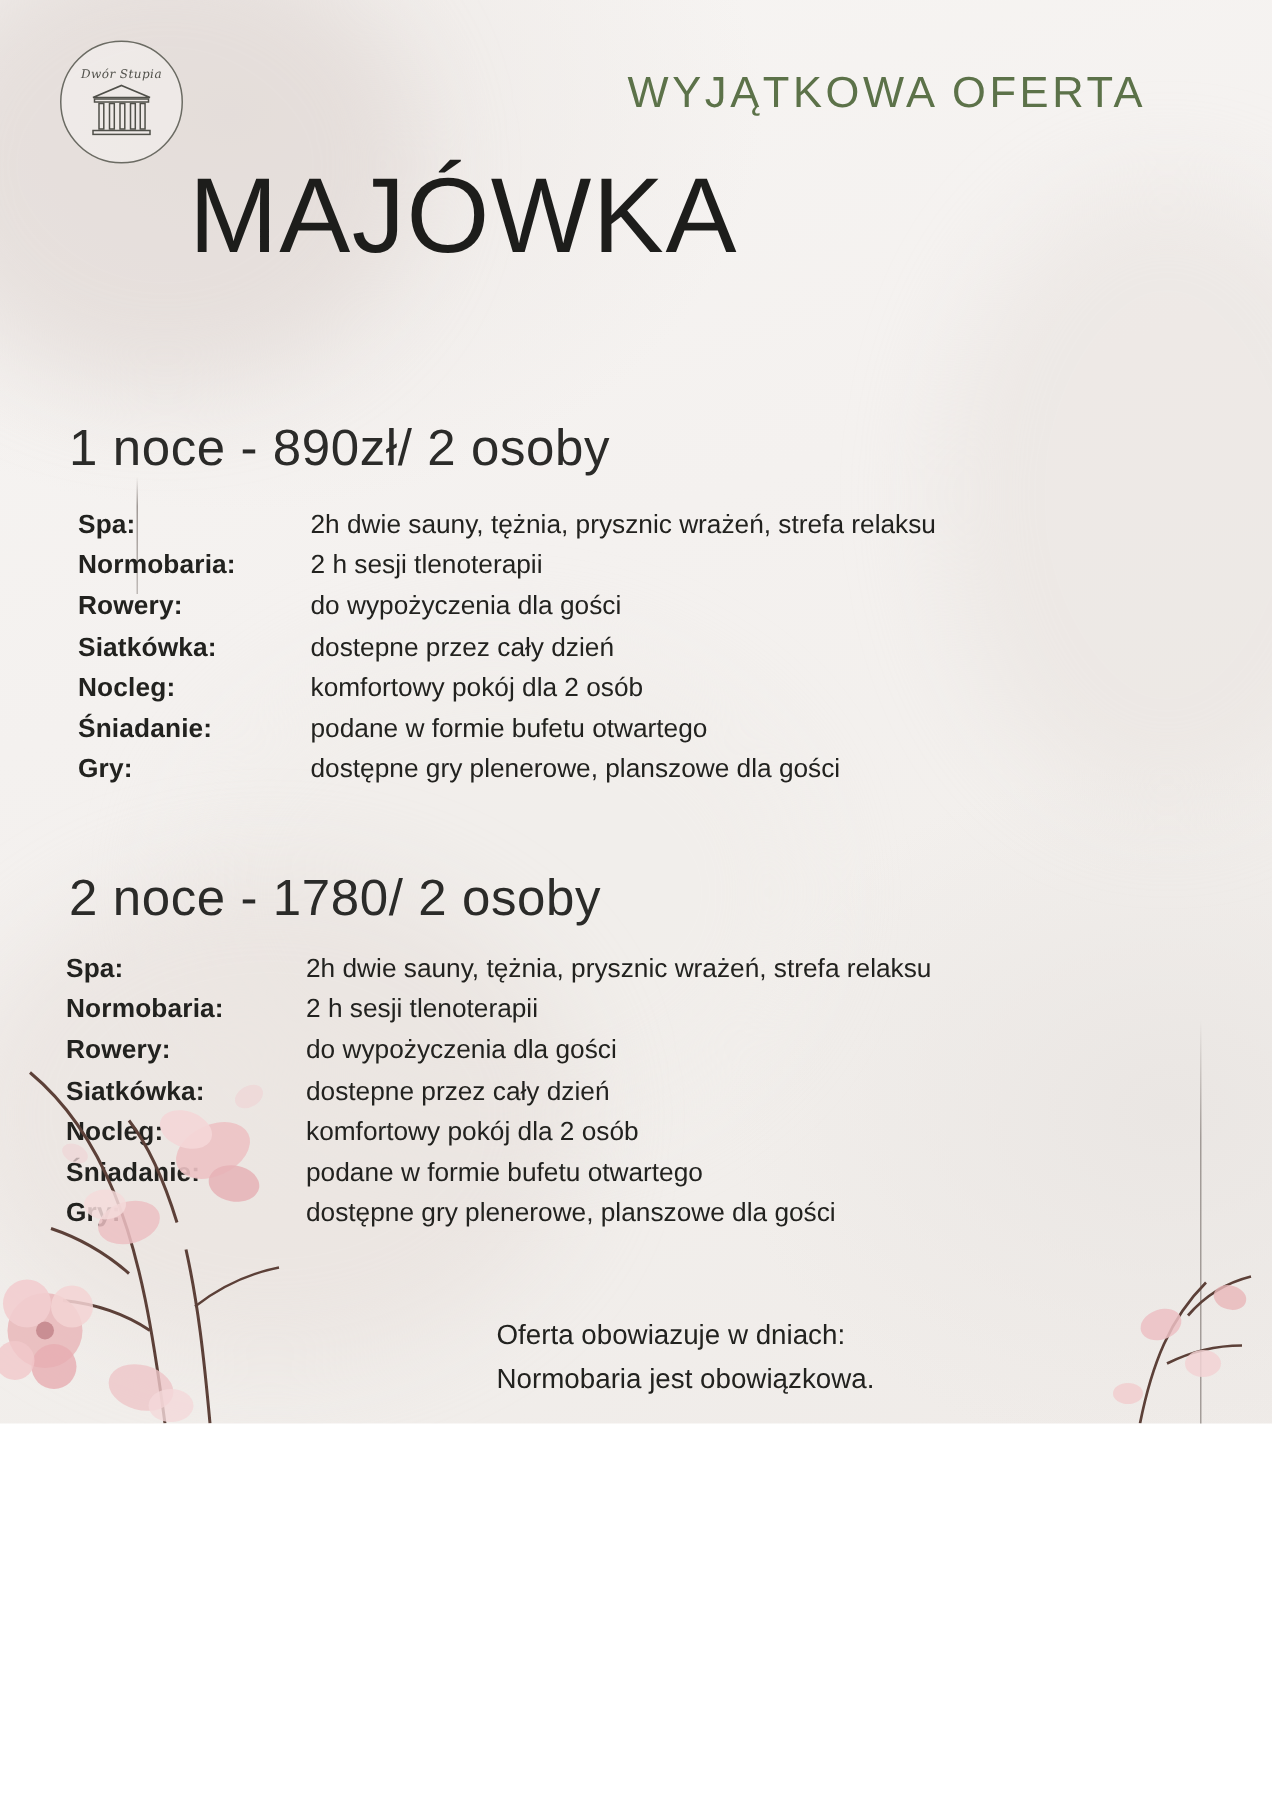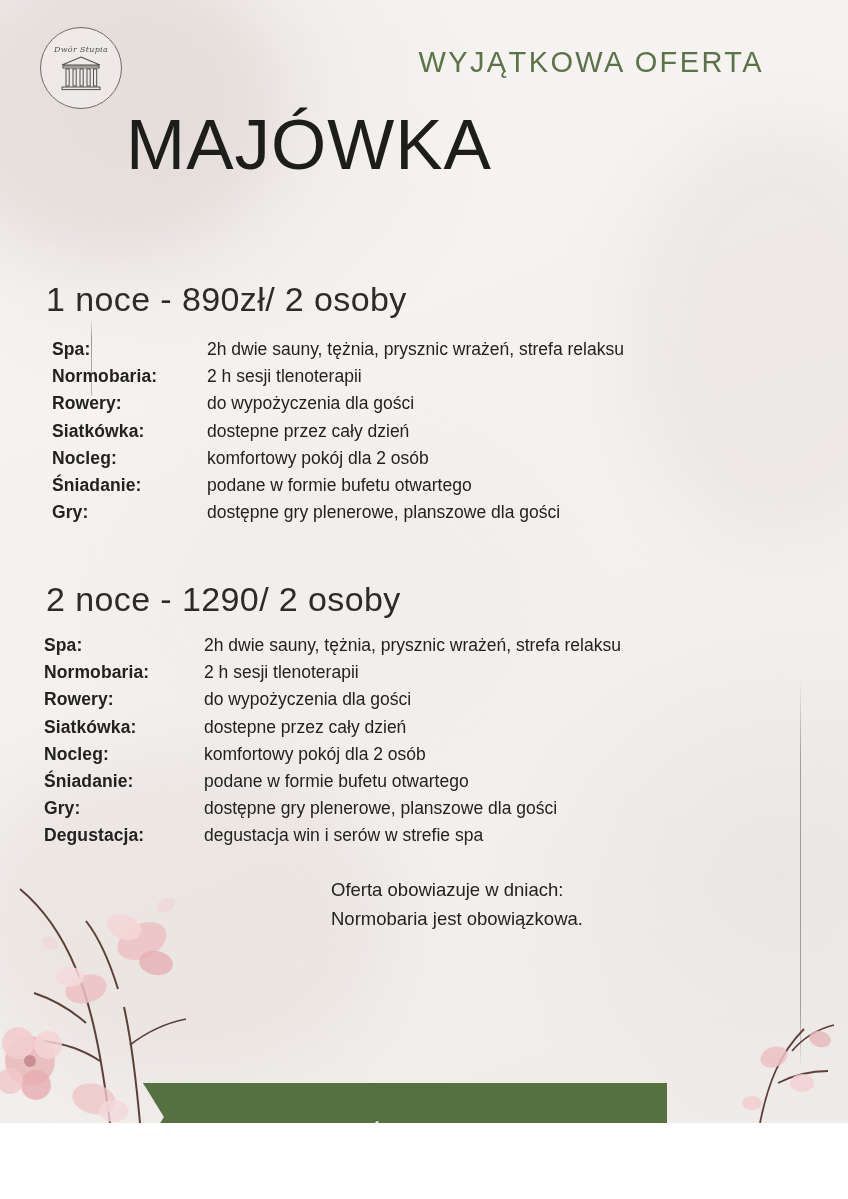--- a/index.html
+++ b/index.html
@@ -10,21 +10,21 @@
     width: 848px;
     height: 1199px;
     font-family: "Liberation Sans", sans-serif;
     background: #ffffff;
     overflow: hidden;
   }
 
   .poster {
     position: relative;
     width: 848px;
-    height: 1123px;
+    height: 949px;
     background:
       radial-gradient(ellipse 60% 40% at 18% 8%, #ece7e4 0%, rgba(236,231,228,0) 70%),
       radial-gradient(ellipse 50% 35% at 92% 78%, #eae6e3 0%, rgba(234,230,227,0) 70%),
       linear-gradient(160deg, #f7f5f3 0%, #f4f1ef 40%, #f2efec 70%, #efebe8 100%);
     overflow: hidden;
     text-decoration: underline;
   }
 
   
   .blotch {
@@ -250,21 +250,21 @@
     <div class="row">
       <span class="lbl">Śniadanie:</span>
       <span class="val">podane w formie bufetu otwartego</span>
     </div>
     <div class="row">
       <span class="lbl">Gry:</span>
       <span class="val">dostępne gry plenerowe, planszowe dla gości</span>
     </div>
   </div>
 
-  <div class="offer-head offer2-head">2 noce - 1290/ 2 osoby</div>
+  <div class="offer-head offer2-head">2 noce - 1780/ 2 osoby</div>
   <div class="table table2">
     <div class="row">
       <span class="lbl">Spa:</span>
       <span class="val">2h dwie sauny, tężnia, prysznic wrażeń, strefa relaksu</span>
     </div>
     <div class="row">
       <span class="lbl">Normobaria:</span>
       <span class="val">2 h sesji tlenoterapii</span>
     </div>
     <div class="row">
@@ -279,24 +279,20 @@
       <span class="lbl">Nocleg:</span>
       <span class="val">komfortowy pokój dla 2 osób</span>
     </div>
     <div class="row">
       <span class="lbl">Śniadanie:</span>
       <span class="val">podane w formie bufetu otwartego</span>
     </div>
     <div class="row">
       <span class="lbl">Gry:</span>
       <span class="val">dostępne gry plenerowe, planszowe dla gości</span>
-    </div>
-    <div class="row">
-      <span class="lbl">Degustacja:</span>
-      <span class="val">degustacja win i serów w strefie spa</span>
     </div>
   </div>
 
   <div class="notes">
     <div>Oferta obowiazuje w dniach:</div>
     <div>Normobaria jest obowiązkowa.</div>
   </div>
 
   <svg class="flowers-left" viewBox="0 0 280 330">
     <g stroke="#5c4038" fill="none" stroke-width="2">

